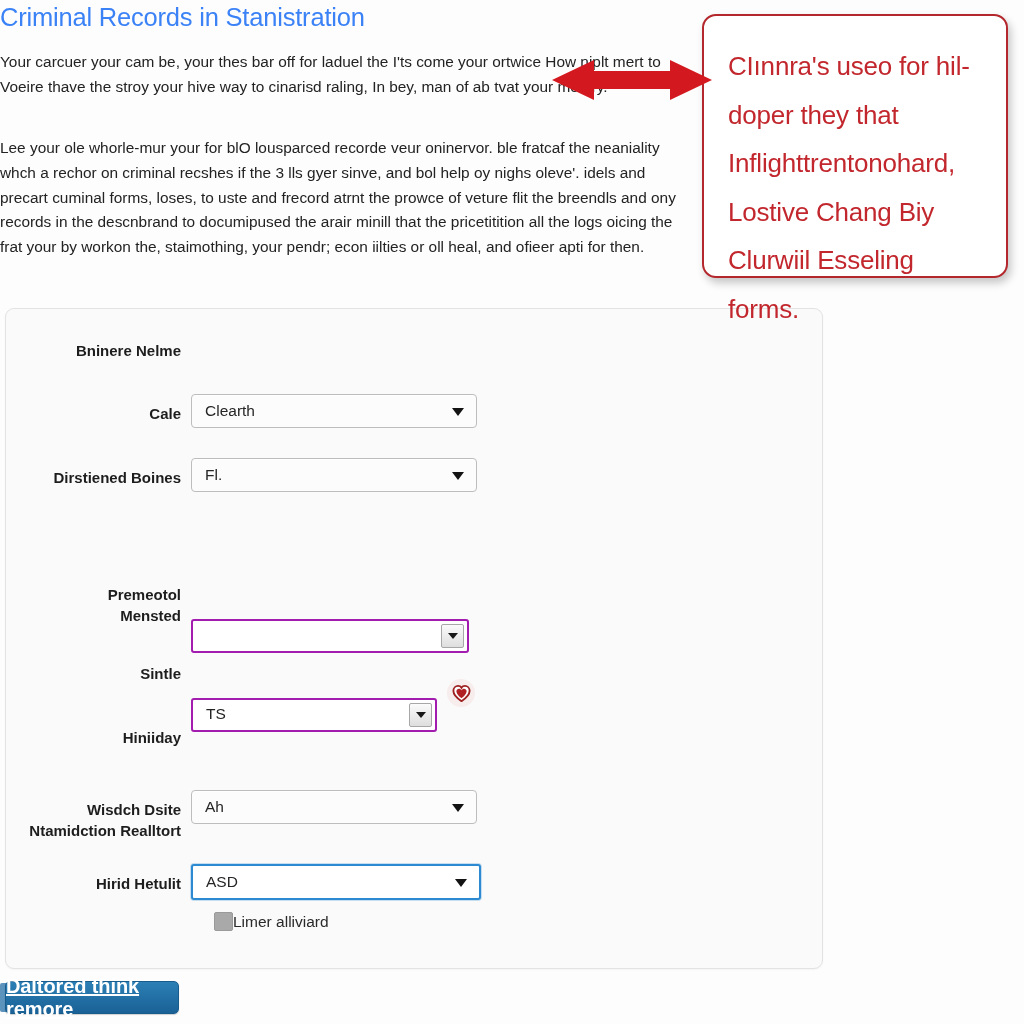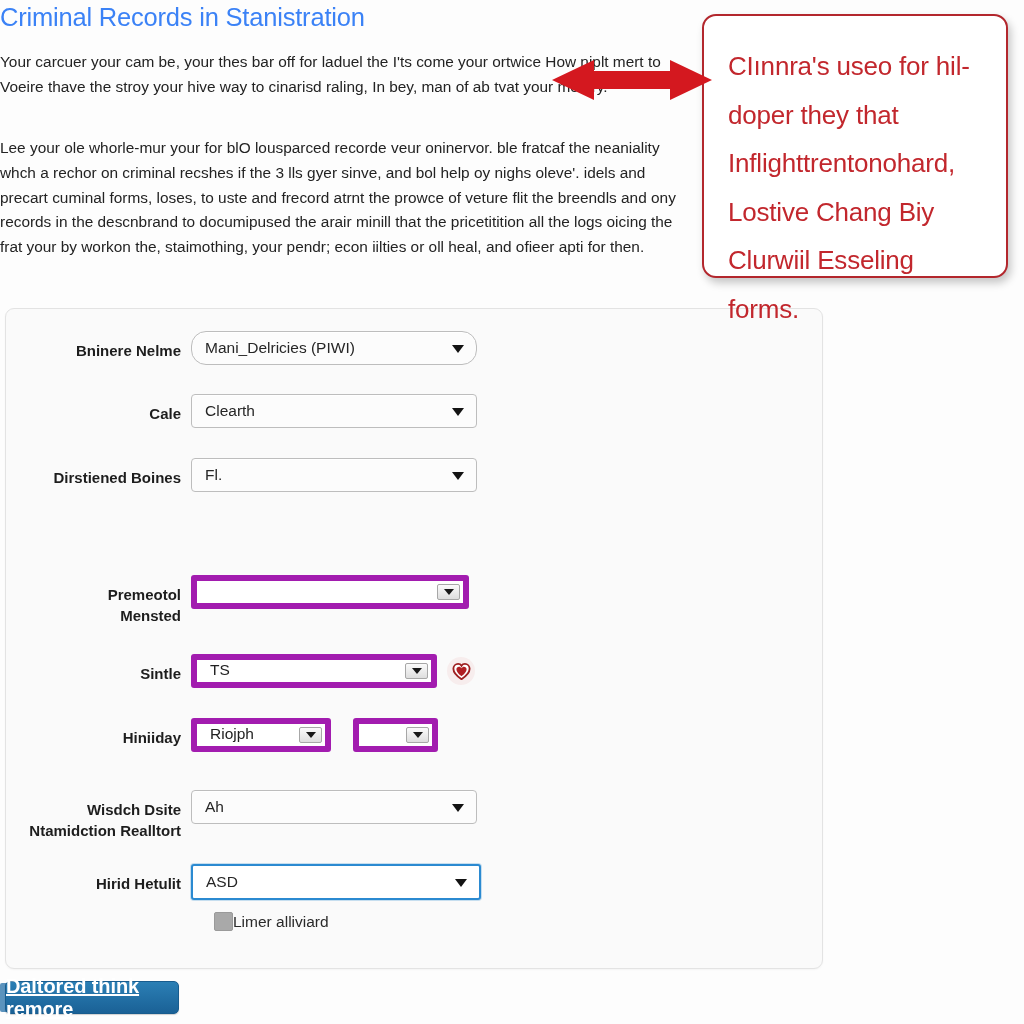--- a/index.html
+++ b/index.html
@@ -157,27 +157,28 @@
     border-right: 6.5px solid transparent;
     border-top: 8px solid #131313;
   }
 
   
   .sel-native {
     position: relative;
     box-sizing: border-box;
     height: 34px;
     background: #ffffff;
-    border: 6px solid #a21caf;
+    border: 2px solid #a21caf;
     border-radius: 3px;
     display: flex;
     align-items: center;
     padding: 0 32px 3px 13px;
     font-size: 15.5px;
     color: #222222;
+    margin-top: 44px;
   }
   .sel-native .btnbox {
     position: absolute;
     right: 3px;
     top: 3px;
     bottom: 3px;
     width: 21px;
     background: linear-gradient(#fbfbfb, #dedede);
     border: 1px solid #a7a7a7;
     border-radius: 2px;
@@ -275,26 +276,20 @@
   </div>
 
   <div class="callout">
     <div class="callout-text">CIınnra's useo for hil-doper they that Inflighttrentonohard, Lostive Chang Biy Clurwiil Esseling forms.</div>
   </div>
 
   <div class="form-panel">
 
     <div class="form-row" style="top:22px;">
       <div class="row-label">Bninere Nelme</div>
-      <div class="row-control">
-        <div class="sel-flat pill" style="width:286px;">
-          <span>Mani_Delricies (PIWI)</span>
-          <span class="caret"></span>
-        </div>
-      </div>
     </div>
 
     <div class="form-row" style="top:85px;">
       <div class="row-label">Cale</div>
       <div class="row-control">
         <div class="sel-flat" style="width:286px;">
           <span>Clearth</span>
           <span class="caret"></span>
         </div>
       </div>
@@ -337,34 +332,20 @@
           <svg width="19" height="17" viewBox="0 0 24 22" xmlns="http://www.w3.org/2000/svg">
             <path d="M12 21 C12 21 1.5 14.2 1.5 7.6 C1.5 3.9 4.3 1.2 7.6 1.2 C9.8 1.2 11.2 2.4 12 3.7 C12.8 2.4 14.2 1.2 16.4 1.2 C19.7 1.2 22.5 3.9 22.5 7.6 C22.5 14.2 12 21 12 21 Z" fill="#ffffff" stroke="#9e2021" stroke-width="2.4"></path>
             <path d="M12 17.2 C12 17.2 5.4 12.6 5.4 8.2 C5.4 6.1 7 4.7 8.8 4.7 C10.2 4.7 11.4 5.6 12 6.7 C12.6 5.6 13.8 4.7 15.2 4.7 C17 4.7 18.6 6.1 18.6 8.2 C18.6 12.6 12 17.2 12 17.2 Z" fill="#b01f23"></path>
           </svg>
         </div>
       </div>
     </div>
 
     <div class="form-row" style="top:409px;">
       <div class="row-label">Hiniiday</div>
-      <div class="row-control" style="gap:22px;">
-        <div class="sel-native" style="width:140px;">
-          <span>Riojph</span>
-          <span class="btnbox">
-              <i></i>
-            </span>
-        </div>
-        <div class="sel-native" style="width:85px;">
-          <span></span>
-          <span class="btnbox">
-              <i></i>
-            </span>
-        </div>
-      </div>
     </div>
 
     <div class="form-row" style="top:481px;">
       <div class="row-label">Wisdch Dsite
 Ntamidction Realltort</div>
       <div class="row-control">
         <div class="sel-flat" style="width:286px;">
           <span>Ah</span>
           <span class="caret"></span>
         </div>

